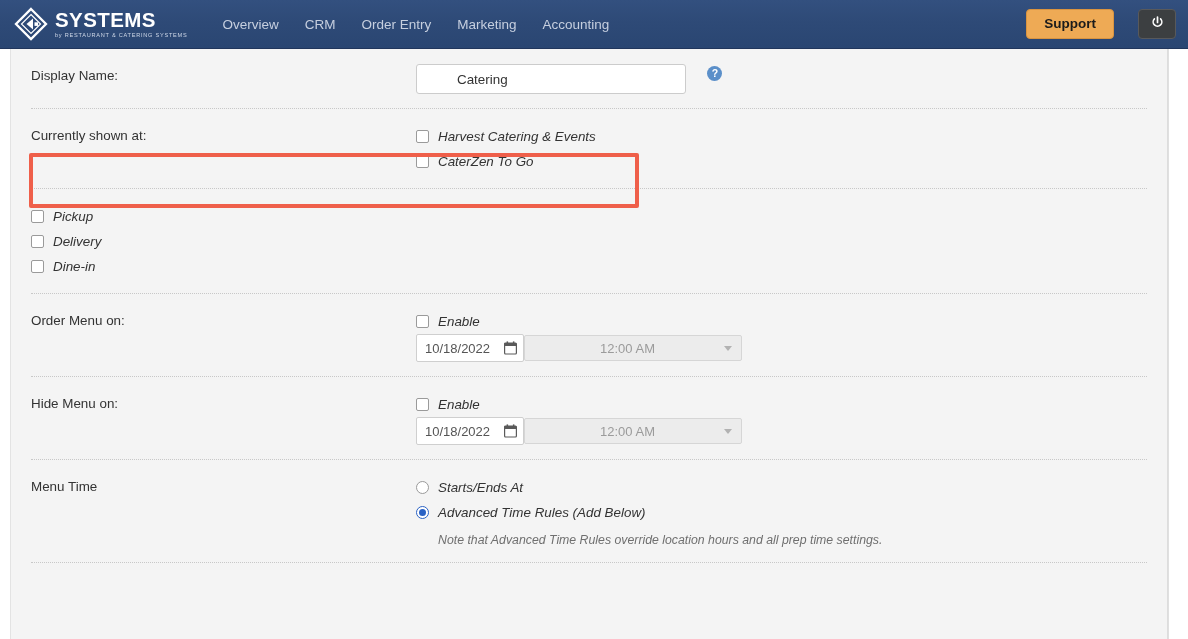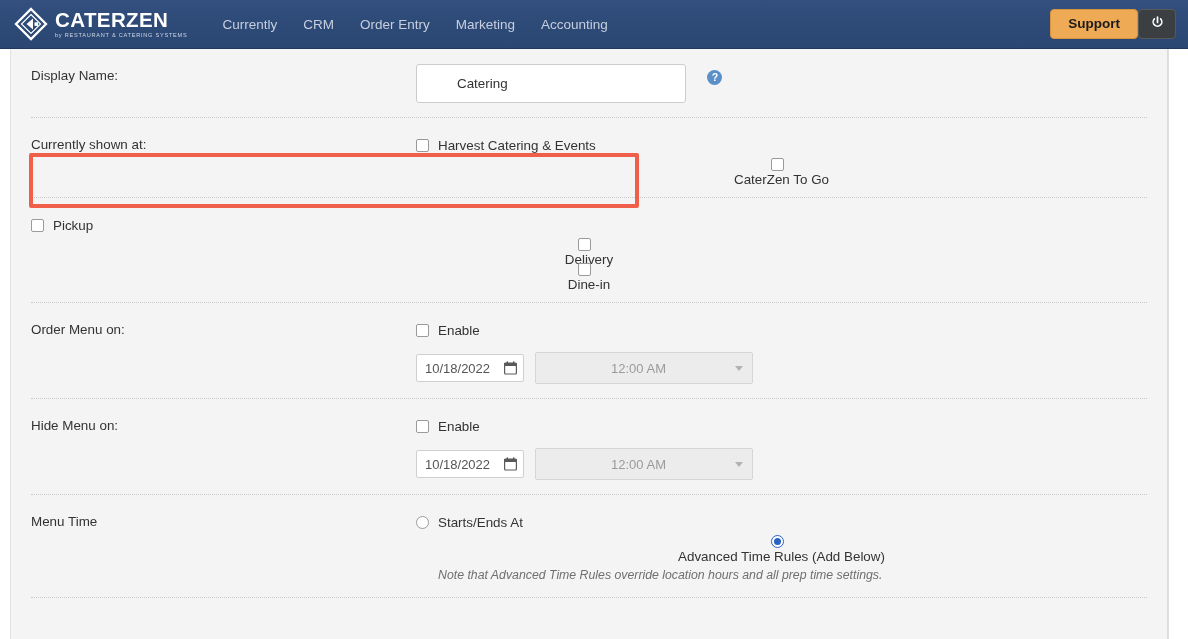--- a/index.html
+++ b/index.html
@@ -69,21 +69,21 @@
     vertical-align: middle;
     border-left: 4px solid transparent;
     border-right: 4px solid transparent;
     border-top: 4px solid #c6cfdf;
   }
   .nav-right {
     margin-left: auto;
     display: flex;
     align-items: center;
     padding-right: 12px;
-    gap: 0;
+    gap: 24px;
   }
   .support-btn {
     background: #efa council;
     background: #eda košice;
     background: #eca premiers;
     background: #eeaa55;
     border: 1px solid #d99440;
     border-radius: 4px;
     color: #1b1b1b;
     font-size: 13.5px;
@@ -142,21 +142,21 @@
     font-size: 13.4px;
     color: #333333;
     line-height: 20px;
     padding-top: 2px;
   }
   .row-field { flex: 1 1 auto; }
 
   
   .text-input {
     width: 270px;
-    height: 39px;
+    height: 30px;
     border: 1px solid #cccccc;
     border-radius: 3px;
     background: #ffffff;
     font-family: "Liberation Sans", sans-serif;
     font-size: 13.4px;
     color: #333333;
     padding: 0 8px 0 40px;
     outline: none;
   }
   .help-icon {
@@ -174,22 +174,23 @@
     cursor: pointer;
     font-family: "Liberation Sans", sans-serif;
   }
 
   
   .opt {
     display: flex;
     align-items: center;
     height: 25px;
     margin-bottom: 0px;
-  }
-  .opt + .opt { margin-top: 0px; flex-direction: column; }
+    font-style: italic;
+  }
+  .opt + .opt { margin-top: 0px; }
   .box {
     width: 13px; height: 13px;
     border: 1px solid #9a9a9a;
     background: #ffffff;
     border-radius: 2px;
     flex: 0 0 13px;
     margin-right: 9px;
     cursor: pointer;
   }
   .radio {
@@ -219,22 +220,20 @@
     color: #333333;
     line-height: 18px;
     cursor: pointer;
     white-space: nowrap;
   }
 
   
   .dt-group {
     display: flex;
     align-items: center;
-    margin-top: 9px;
-    gap: 11px;
   }
   .date-input {
     width: 108px;
     height: 28px;
     border: 1px solid #cfcfcf;
     border-radius: 2px;
     background: #ffffff;
     display: flex;
     align-items: center;
     padding: 0 6px 0 8px;
@@ -242,21 +241,21 @@
   }
   .date-text {
     font-size: 13px;
     color: #555555;
     flex: 1 1 auto;
     font-family: "Liberation Sans", sans-serif;
   }
   .cal-icon { width: 13px; height: 14px; flex: 0 0 13px; cursor: pointer; }
   .time-select {
     width: 218px;
-    height: 32px;
+    height: 26px;
     border: 1px solid #d6d6d6;
     border-radius: 2px;
     background: #ececec;
     display: flex;
     align-items: center;
     justify-content: space-between;
     padding: 0 9px 0 0;
     cursor: default;
   }
   .time-text {
@@ -311,27 +310,27 @@
   <div class="brand">
     <span class="brand-mark">
       <svg width="34" height="34" viewBox="0 0 34 34">
         <polygon points="17,2 32,17 17,32 2,17" fill="none" stroke="#ffffff" stroke-width="2.3"></polygon>
         <polygon points="17,7.5 26.5,17 17,26.5 7.5,17" fill="none" stroke="#ffffff" stroke-width="1.2"></polygon>
         <path d="M19 11.5 L12.5 17 L19 22.5 Z" fill="#ffffff"></path>
         <rect x="20.5" y="15.3" width="3.6" height="3.6" fill="#ffffff"></rect>
       </svg>
     </span>
     <span class="brand-text">
-      <span class="brand-title">CATERZEN</span>
+      <span class="brand-title">SYSTEMS</span>
       <span class="brand-sub">by RESTAURANT &amp; CATERING SYSTEMS</span>
     </span>
   </div>
 
   <div class="nav-links">
-    <span class="nav-link">Currently</span>
+    <span class="nav-link">Overview</span>
     <span class="nav-link">CRM</span>
     <span class="nav-link">Order Entry</span>
     <span class="nav-link">Marketing</span>
     <span class="nav-link">Accounting</span>
   </div>
 
   <div class="nav-right">
     <button class="support-btn">Support</button>
     <div class="power-btn">
       <span>

